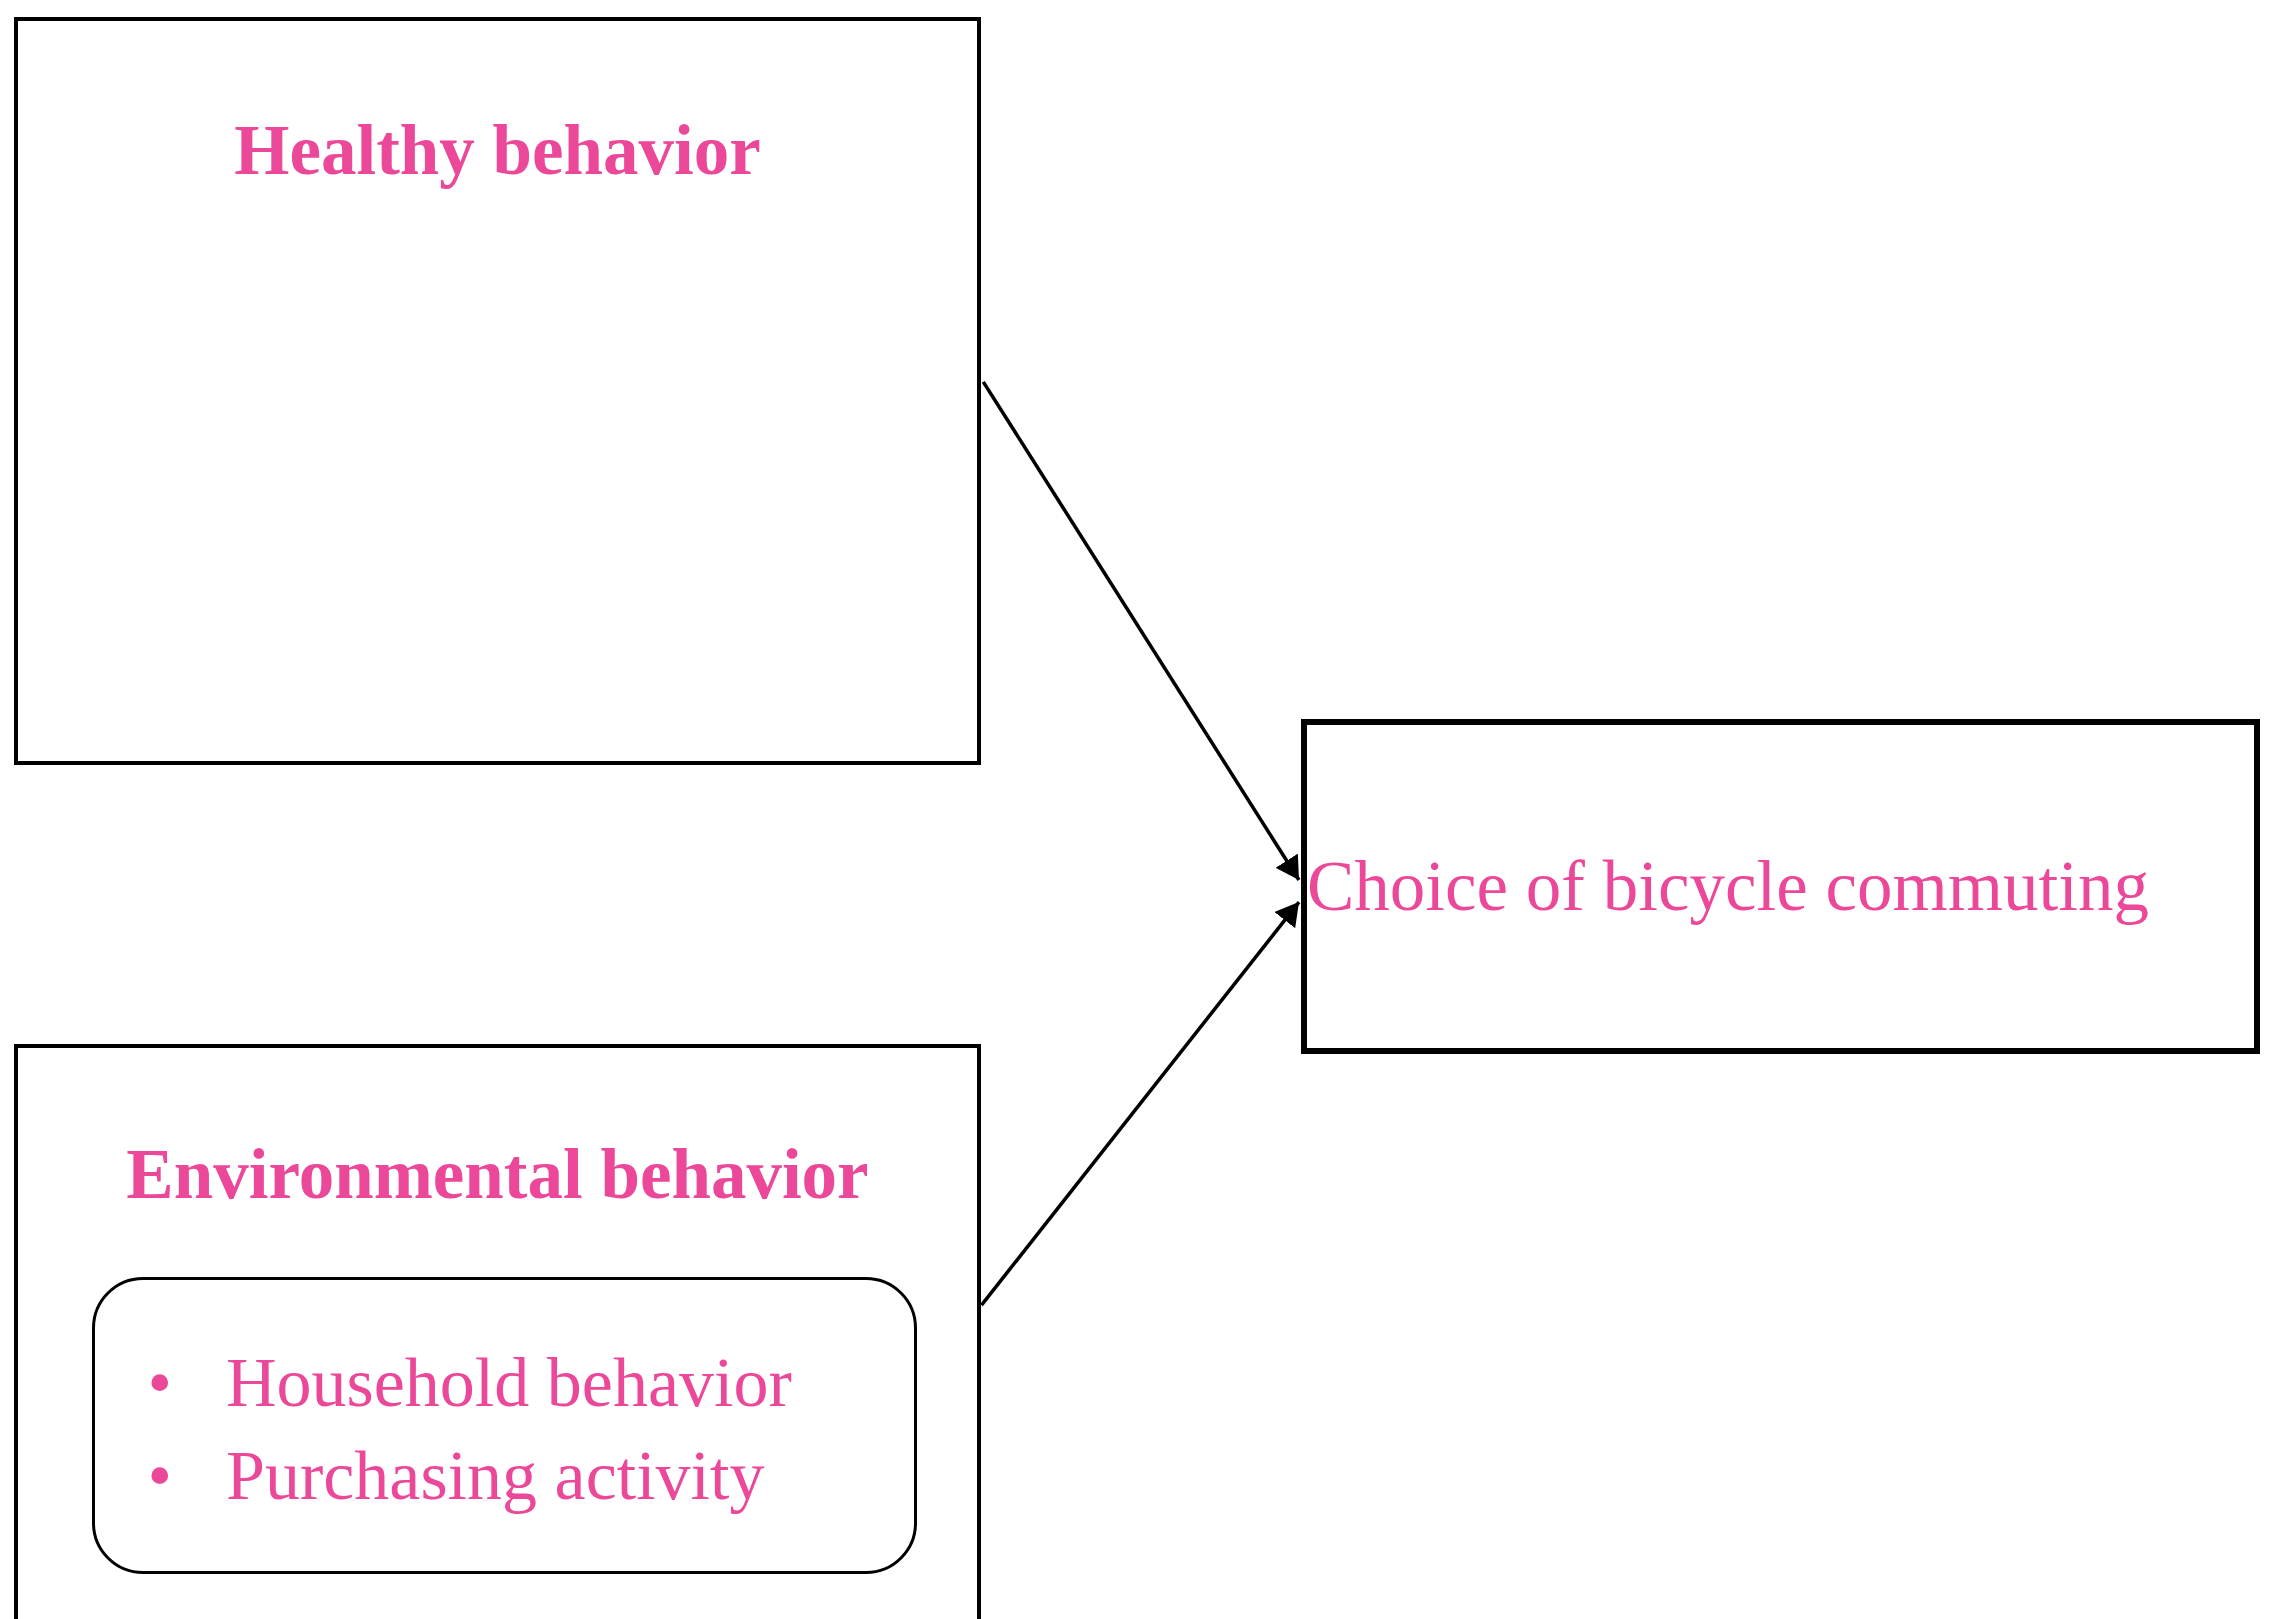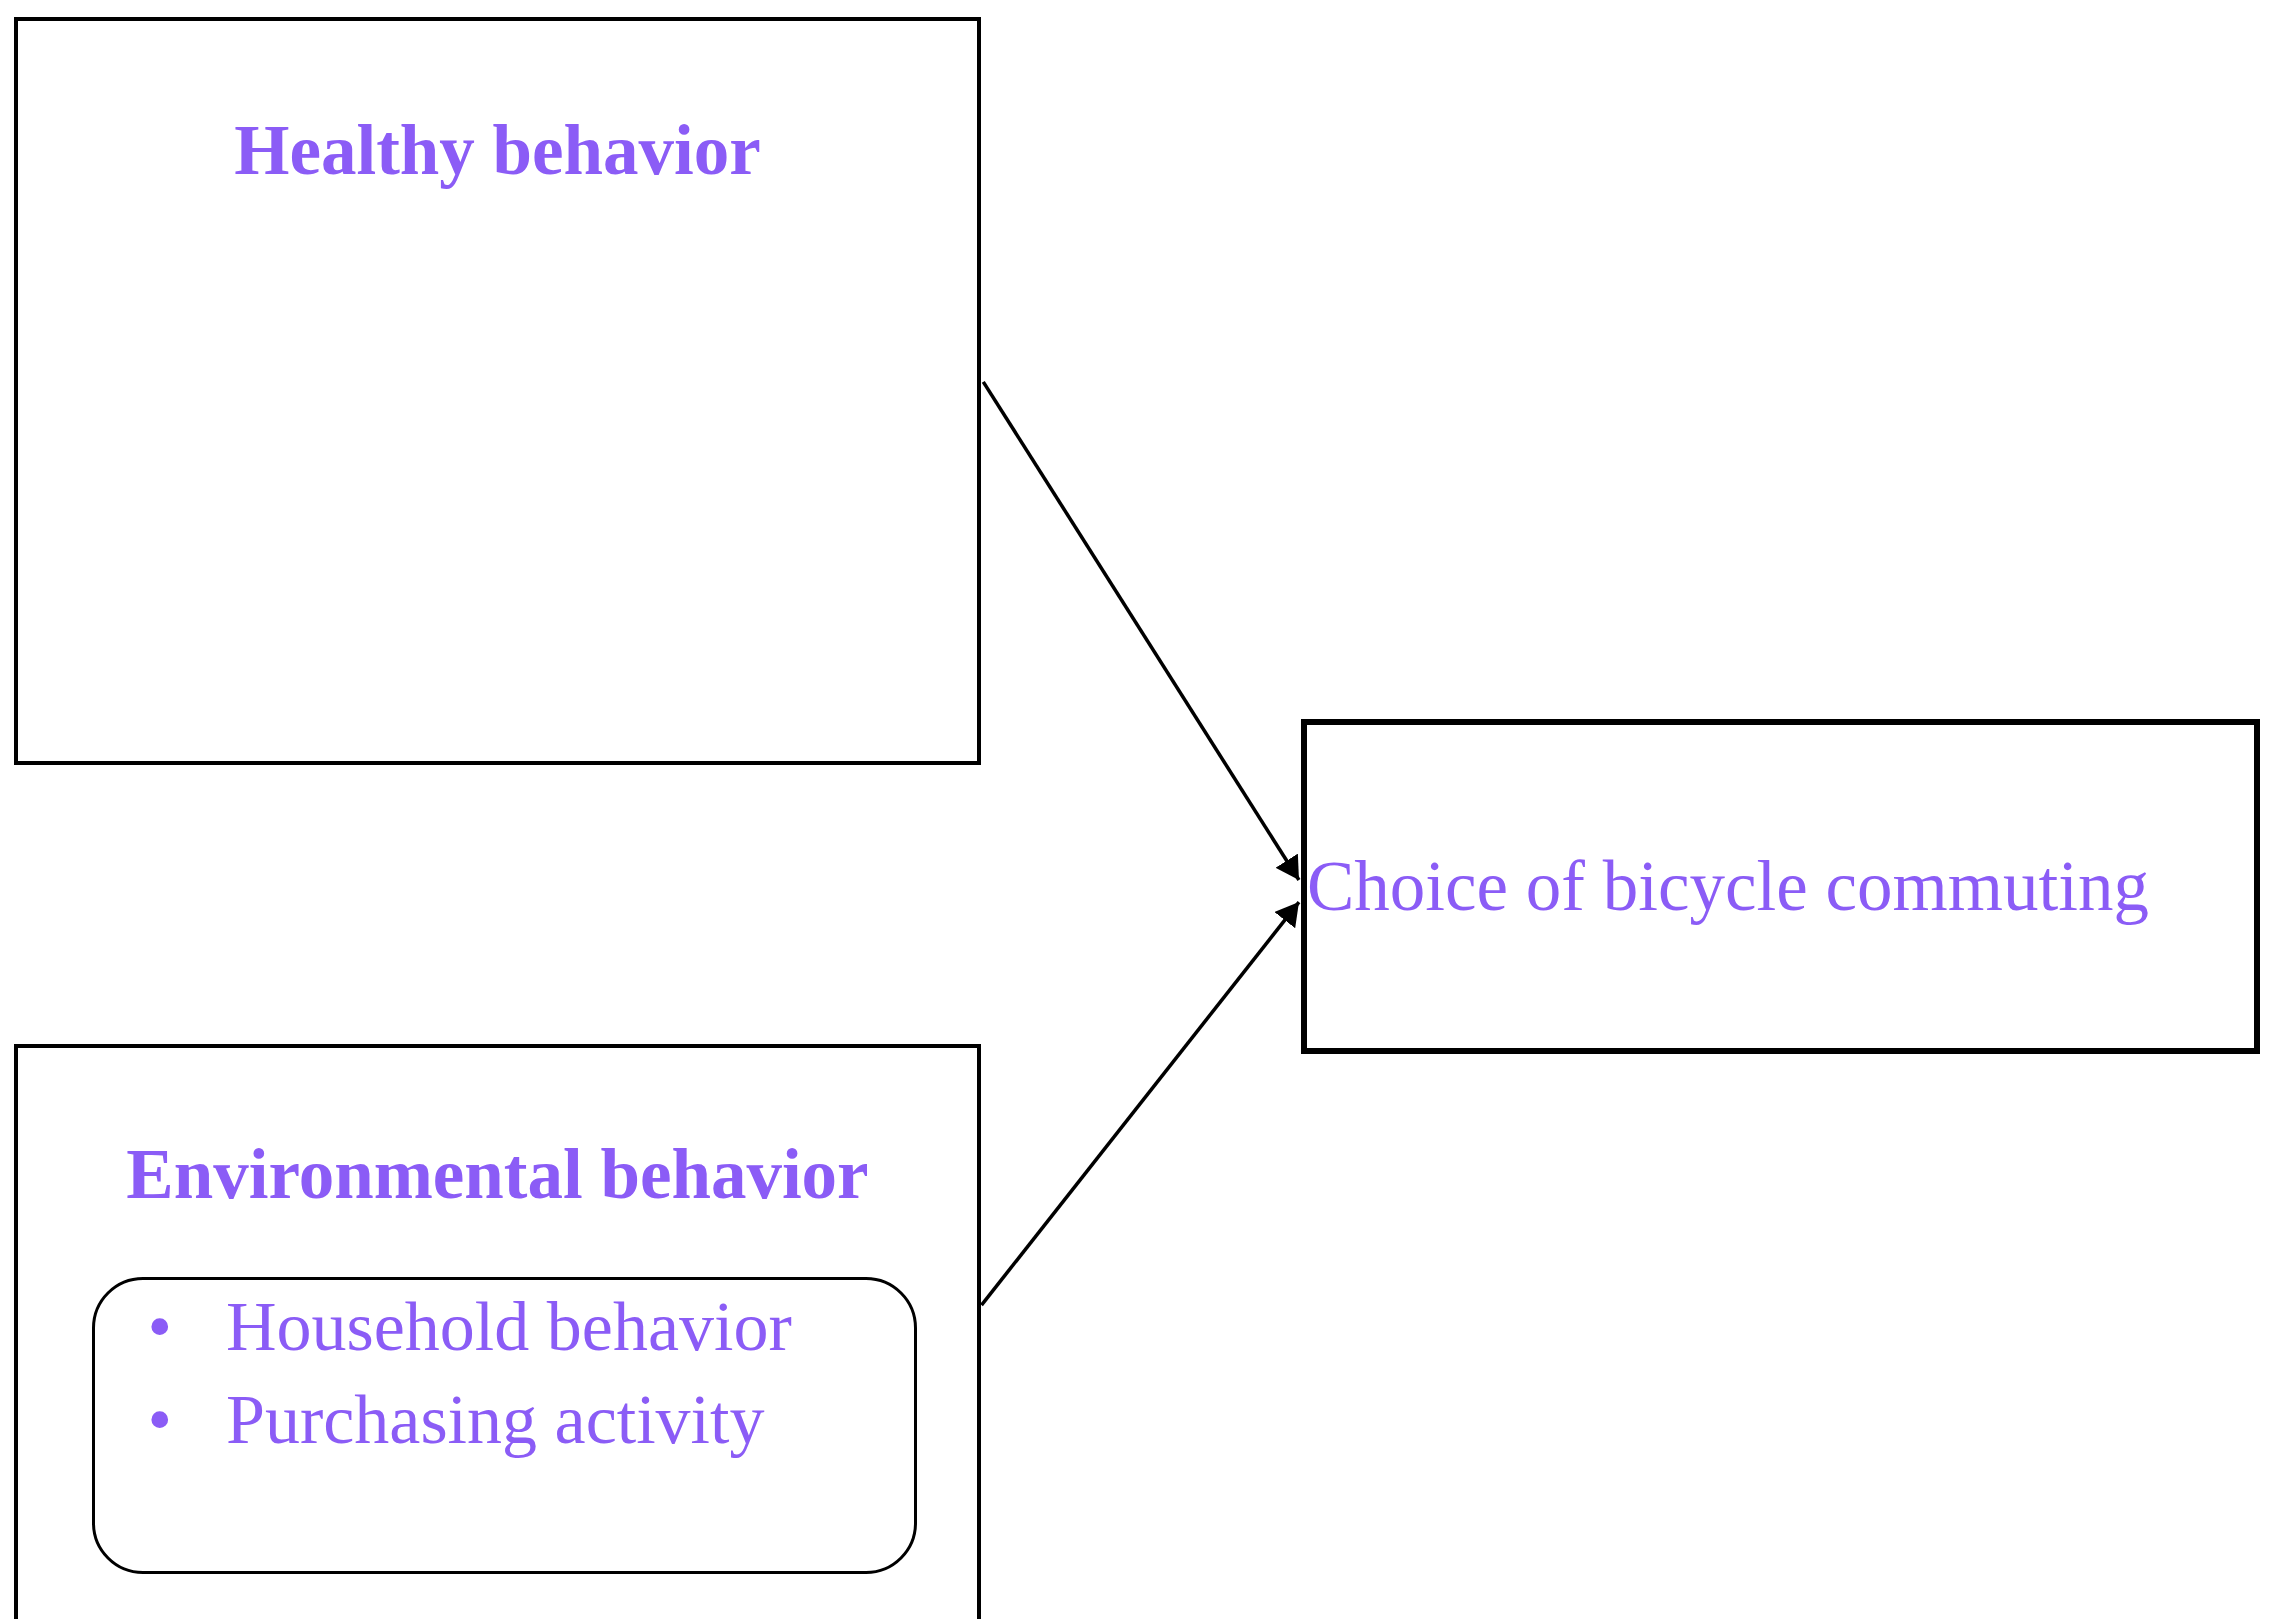--- a/index.html
+++ b/index.html
@@ -2,21 +2,21 @@
 <html style="font-size:14px"><head>
 <meta charset="utf-8">
 <style>
   html, body { margin: 0; padding: 0; background: #ffffff; }
   .canvas {
     position: relative;
     width: 2284px;
     height: 1619px;
     background: #ffffff;
     font-family: "Liberation Serif", "DejaVu Serif", serif;
-    color: #8b5cf6;
+    color: #ec4899;
     overflow: hidden;
   }
 
   
   .group-box {
     position: absolute;
     border: 4.4px solid #000000;
     background: #ffffff;
     box-sizing: border-box;
   }
@@ -46,21 +46,21 @@
   #environmental-list-box { left: 74px; top: 229px; width: 825px; height: 297px; }  
 
   .bullet-list {
     margin: 0;
     padding: 0 17.6px 0 49px;
     list-style: none;
     font-size: 70px;
     line-height: 93px;
   }
   #healthy-list-box .bullet-list { padding-top: 7px; }
-  #environmental-list-box .bullet-list { }
+  #environmental-list-box .bullet-list { padding-top: 56px; }
 
   .bullet-list li {
     position: relative;
     padding-left: 82px;
     max-width: 617px;
   }
   .bullet { position: absolute; left: 3.5px; top: 0; }
   .bullet::before { content: "\2022"; }
 
   

